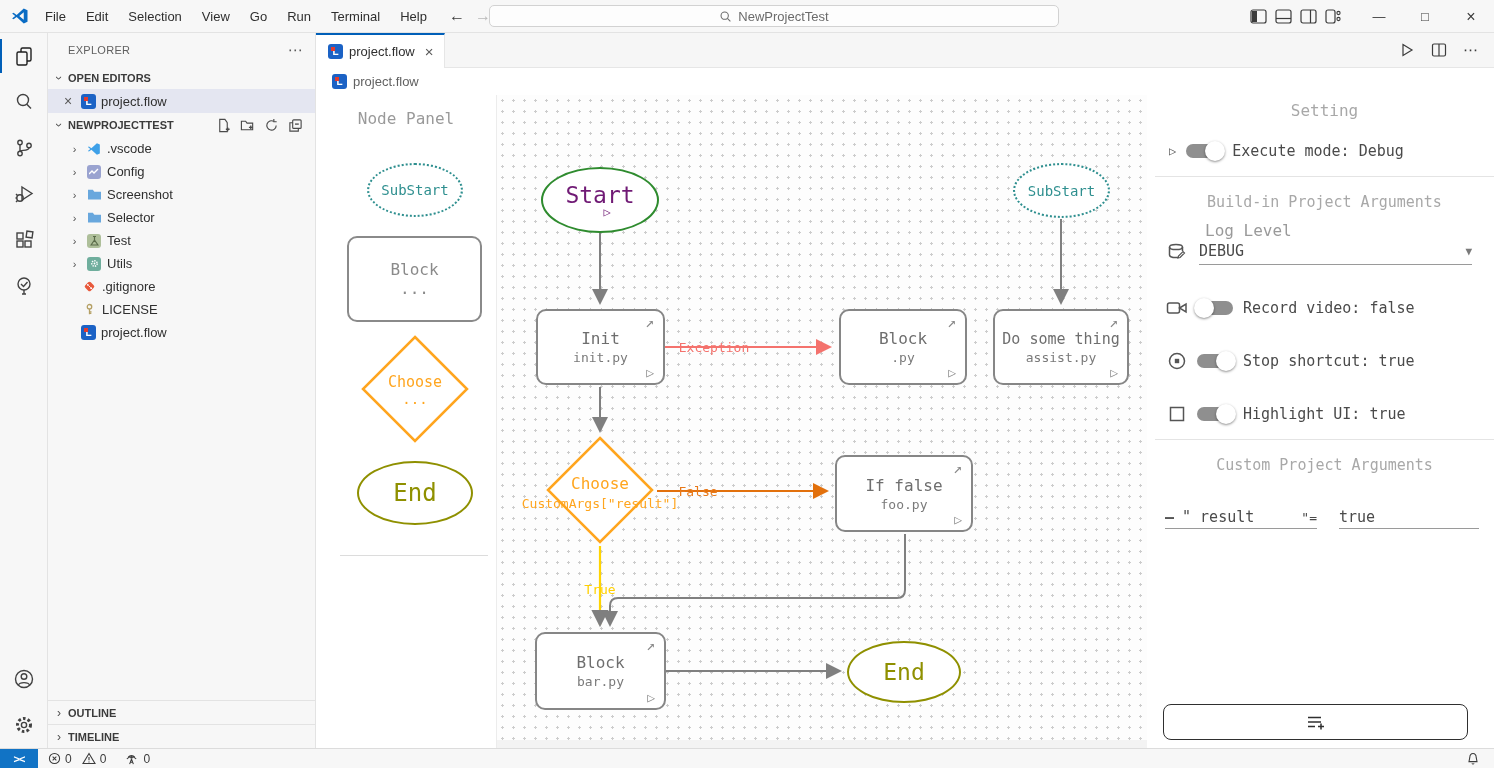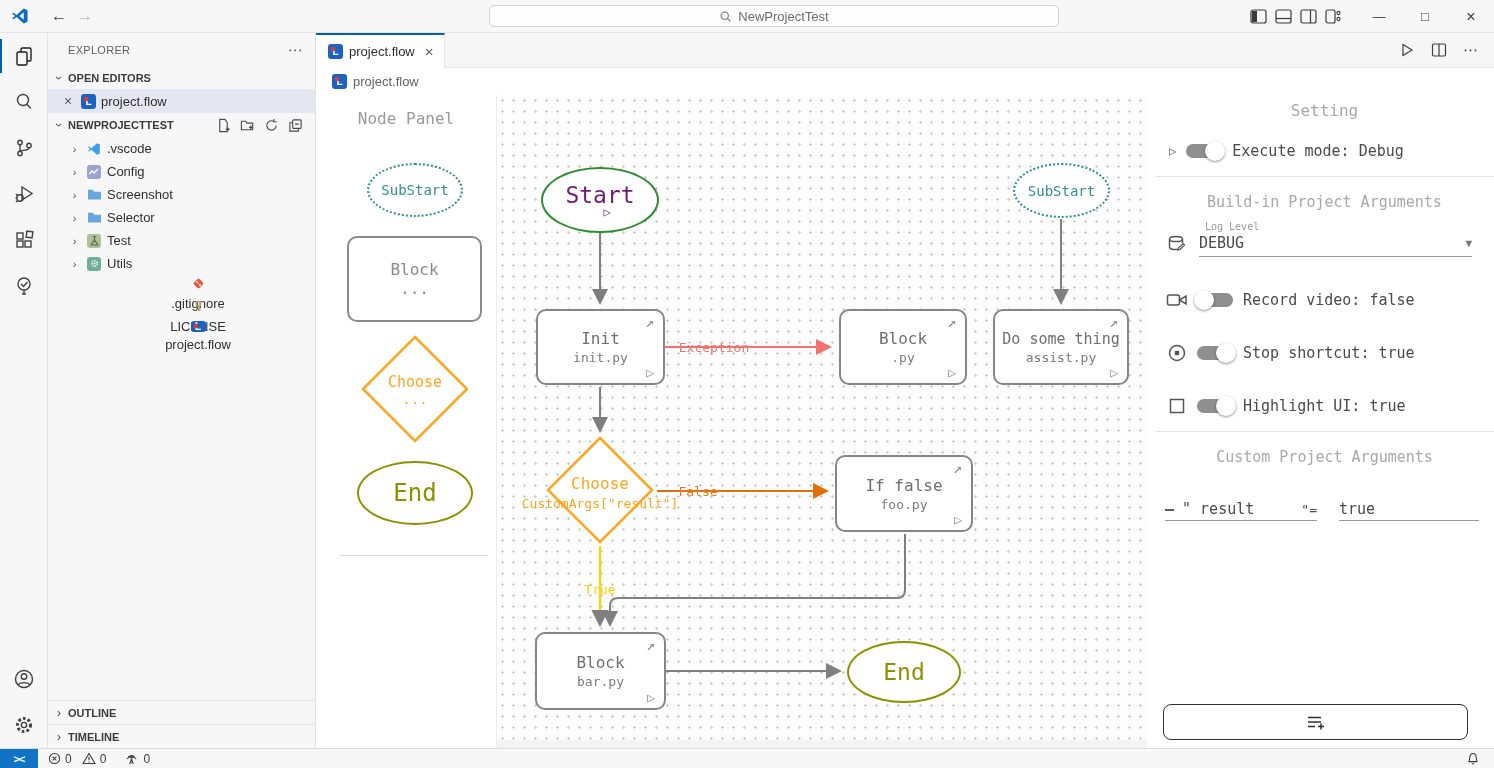--- a/index.html
+++ b/index.html
@@ -39,21 +39,21 @@
   .sb-sec{height:22px;display:flex;align-items:center;font-weight:bold;font-size:11px;color:#3b3b3b;padding-left:4px;gap:2px;}
   .chev{display:inline-block;width:14px;text-align:center;color:#4f4f4f;font-weight:normal;font-size:12px;}
   .chev.down{transform:rotate(90deg);}
   .oe-item{height:24px;display:flex;align-items:center;background:#e4e6f1;padding-left:12px;gap:5px;color:#2f2f2f;}
   .oe-close{width:16px;text-align:center;color:#5a5a5a;font-size:14px;}
   .proj-sec{height:24px;display:flex;align-items:center;font-weight:bold;font-size:11px;color:#3b3b3b;padding-left:4px;gap:2px;}
   .proj-actions{margin-left:auto;display:flex;gap:9px;padding-right:12px;}
   .proj-actions svg{stroke:#4a4a4a;fill:none;stroke-width:1.2;}
   .tree-item{height:23px;display:flex;align-items:center;padding-left:20px;gap:5px;color:#2f2f2f;}
   .tree-item .chev{width:13px;font-size:11px;}
-  .tree-item.file{padding-left:33px;flex-direction:column;}
+  .tree-item.file{padding-left:33px;}
   .fi{width:16px;height:16px;display:flex;align-items:center;justify-content:center;flex:0 0 16px;}
   .folder-svg{width:15px;height:13px;}
   .sq-icon{width:14px;height:14px;border-radius:3px;display:flex;align-items:center;justify-content:center;
            color:#fff;font-size:9px;font-weight:bold;}
   .flow-file{width:15px;height:15px;border-radius:3px;background:#1b62c5;color:#fff;font-size:10px;font-weight:bold;
              display:flex;align-items:center;justify-content:center;position:relative;}
   .flow-file::after{content:"";position:absolute;left:3px;top:3px;width:4px;height:4px;background:#e23a2e;}
   .sb-bottomsec{height:23px;display:flex;align-items:center;font-weight:bold;font-size:11px;color:#3b3b3b;
                 border-top:1px solid #e3e3e3;padding-left:4px;gap:2px;}
   .spacer{flex:1;}
@@ -107,21 +107,21 @@
   .rp-title{text-align:center;color:#a8a8a8;font-size:16px;margin-top:6px;}
   .rp-row{display:flex;align-items:center;margin:0 10px;}
   .rp-exec{margin-top:22px;gap:10px;padding-left:4px;}
   .rp-chev{color:#555;font-size:12px;}
   .toggle{width:36px;height:14px;border-radius:7px;background:#8f8f8f;position:relative;flex:0 0 36px;}
   .toggle .knob{position:absolute;width:20px;height:20px;border-radius:50%;background:#fff;
                 box-shadow:0 1px 2.5px rgba(0,0,0,.45);top:-3px;right:-3px;}
   .toggle.off .knob{left:-3px;right:auto;}
   .rp-divider{border-top:1px solid #e4e4e4;margin:16px 0 0 0;}
   .rp-head{text-align:center;color:#a8a8a8;margin-top:16px;}
-  .rp-sublabel{color:#9a9a9a;font-size:10px;margin:10px 0 2px 50px;}
+  .rp-sublabel{color:#9a9a9a;font-size:16px;margin:10px 0 2px 50px;}
   .rp-select-row{display:flex;align-items:flex-start;margin:0 10px;}
   .rp-select{flex:1;border-bottom:1px solid #9a9a9a;margin-left:10px;margin-right:12px;display:flex;align-items:center;
              padding-bottom:4px;}
   .rp-caret{margin-left:auto;color:#7a7a7a;font-size:11px;}
   .rp-icon{width:24px;display:flex;justify-content:center;flex:0 0 24px;}
   .rp-icon svg{stroke:#555;fill:none;stroke-width:1.5;}
   .rp-toggle-row{margin-top:34px;gap:8px;}
   .rp-toggle-row .txt{margin-left:2px;}
   .argrow{display:flex;align-items:flex-end;margin:34px 10px 0 10px;}
   .argfield1{width:152px;border-bottom:1px solid #9a9a9a;display:flex;align-items:center;padding-bottom:2px;}
@@ -145,20 +145,30 @@
 <body>
 
 <div class="stage">
 
   <div class="titlebar">
     <span class="vscode-logo">
       <svg width="18" height="18" viewBox="0 0 24 24">
           <path fill="#0a6cc4" d="M17,2 L7.5,10.8 L3.4,7.6 L1.5,8.6 L5.6,12 L1.5,15.4 L3.4,16.4 L7.5,13.2 L17,22 L22,19.8 L22,4.2 Z M17,7 L17,17 L11,12 Z"></path>
         </svg>
     </span>
+    <nav class="menu">
+      <span class="menu-item">File</span>
+      <span class="menu-item">Edit</span>
+      <span class="menu-item">Selection</span>
+      <span class="menu-item">View</span>
+      <span class="menu-item">Go</span>
+      <span class="menu-item">Run</span>
+      <span class="menu-item">Terminal</span>
+      <span class="menu-item">Help</span>
+    </nav>
     <div class="nav-arrows">
       <span>←</span>
       <span class="nav-fwd">→</span>
     </div>
     <div class="searchbox">
       <svg width="13" height="13" viewBox="0 0 16 16">
           <circle cx="7" cy="7" r="4.5" stroke="#6b6b6b" fill="none" stroke-width="1.3"></circle>
           <line x1="10.3" y1="10.3" x2="14" y2="14" stroke="#6b6b6b" stroke-width="1.3"></line>
         </svg>
       <span>NewProjectTest</span>

